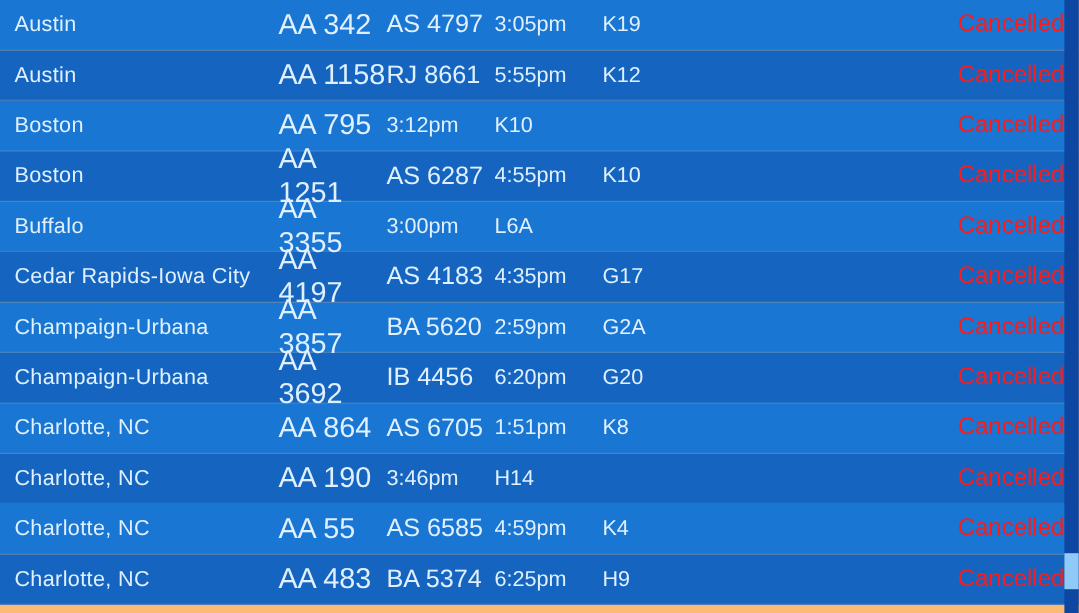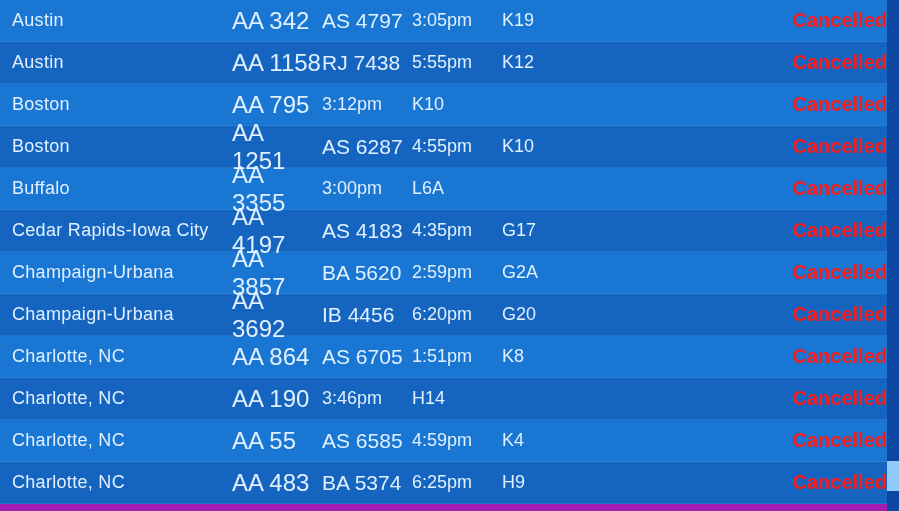--- a/index.html
+++ b/index.html
@@ -8,21 +8,21 @@
       width: 899px;
       height: 511px;
       overflow: hidden;
       font-family: Arial, sans-serif;
       background: #1a1a2e;
     }
 
     .board {
       width: 899px;
       height: 511px;
-      background: #a21caf;
+      background: #fdba74;
       position: relative;
       overflow: hidden;
     }
 
     .flight-row {
       display: flex;
       align-items: center;
       height: 42px;
       padding: 0 12px;
       border-bottom: 1px solid rgba(255,255,255,0.08);
@@ -65,21 +65,21 @@
     .col-gate {
       width: 60px;
       color: #e0f0ff;
       font-size: 18px;
     }
 
     .col-status {
       width: 130px;
       color: #ff1a1a;
       font-size: 20px;
-      font-weight: 700;
+      font-weight: 400;
       text-align: right;
       flex: 1;
     }
 
     .scrollbar-track {
       position: absolute;
       right: 0;
       top: 0;
       width: 12px;
       height: 100%;
@@ -104,21 +104,21 @@
       <span class="col-destination">Austin</span>
       <span class="col-flight1">AA 342</span>
       <span class="col-flight2">AS 4797</span>
       <span class="col-time">3:05pm</span>
       <span class="col-gate">K19</span>
       <span class="col-status">Cancelled</span>
     </div>
     <div class="flight-row">
       <span class="col-destination">Austin</span>
       <span class="col-flight1">AA 1158</span>
-      <span class="col-flight2">RJ 7438</span>
+      <span class="col-flight2">RJ 8661</span>
       <span class="col-time">5:55pm</span>
       <span class="col-gate">K12</span>
       <span class="col-status">Cancelled</span>
     </div>
     <div class="flight-row">
       <span class="col-destination">Boston</span>
       <span class="col-flight1">AA 795</span>
       <span class="col-time">3:12pm</span>
       <span class="col-gate">K10</span>
       <span class="col-status">Cancelled</span>

